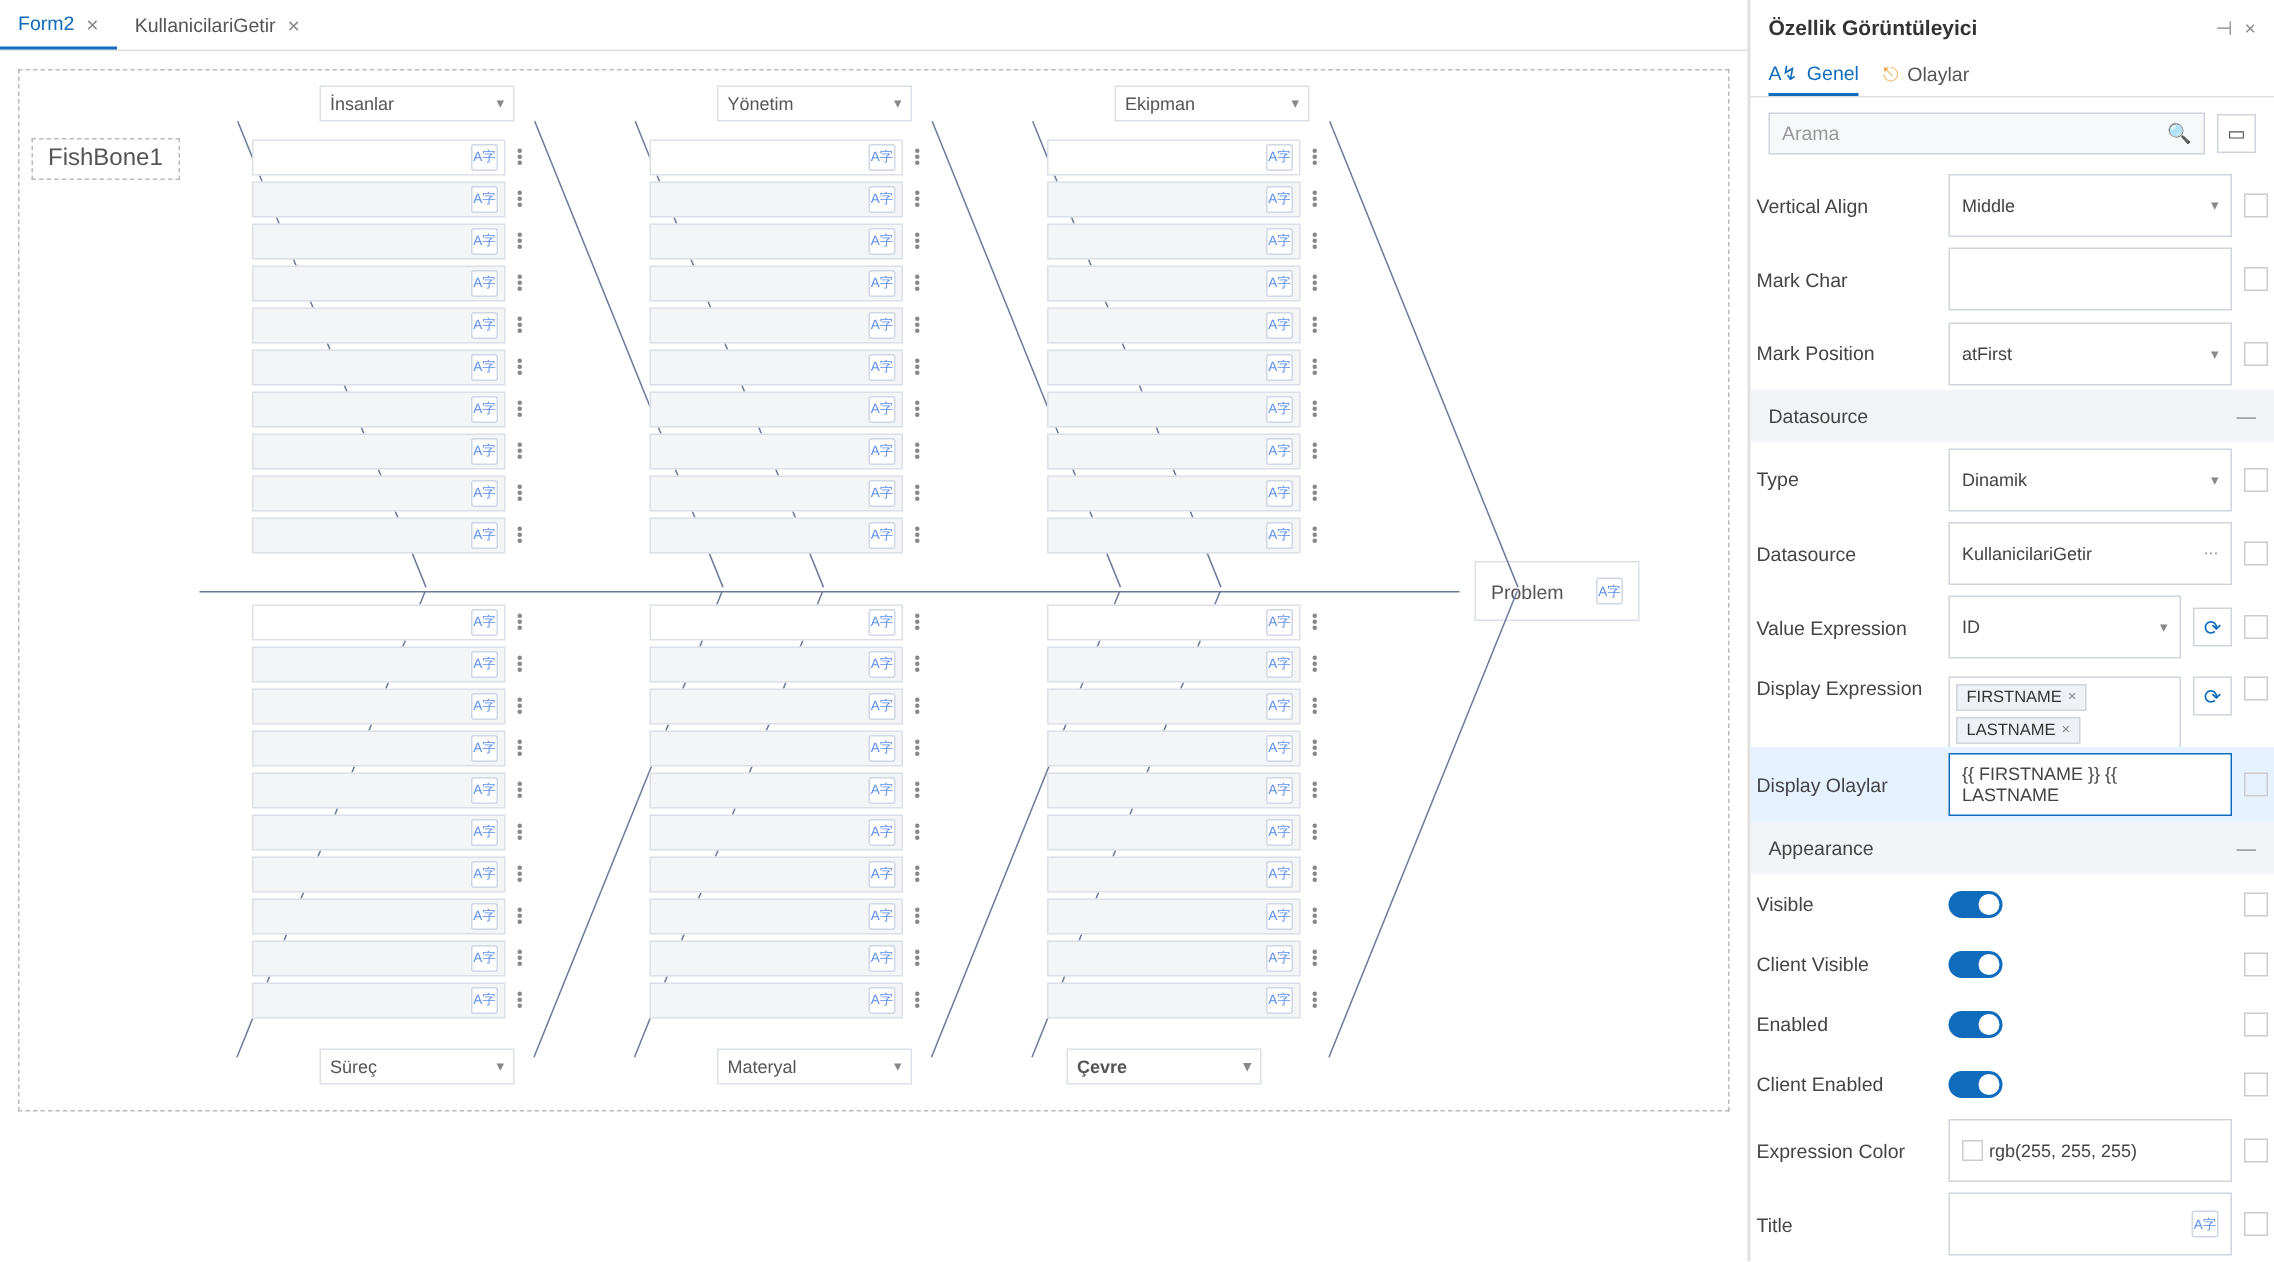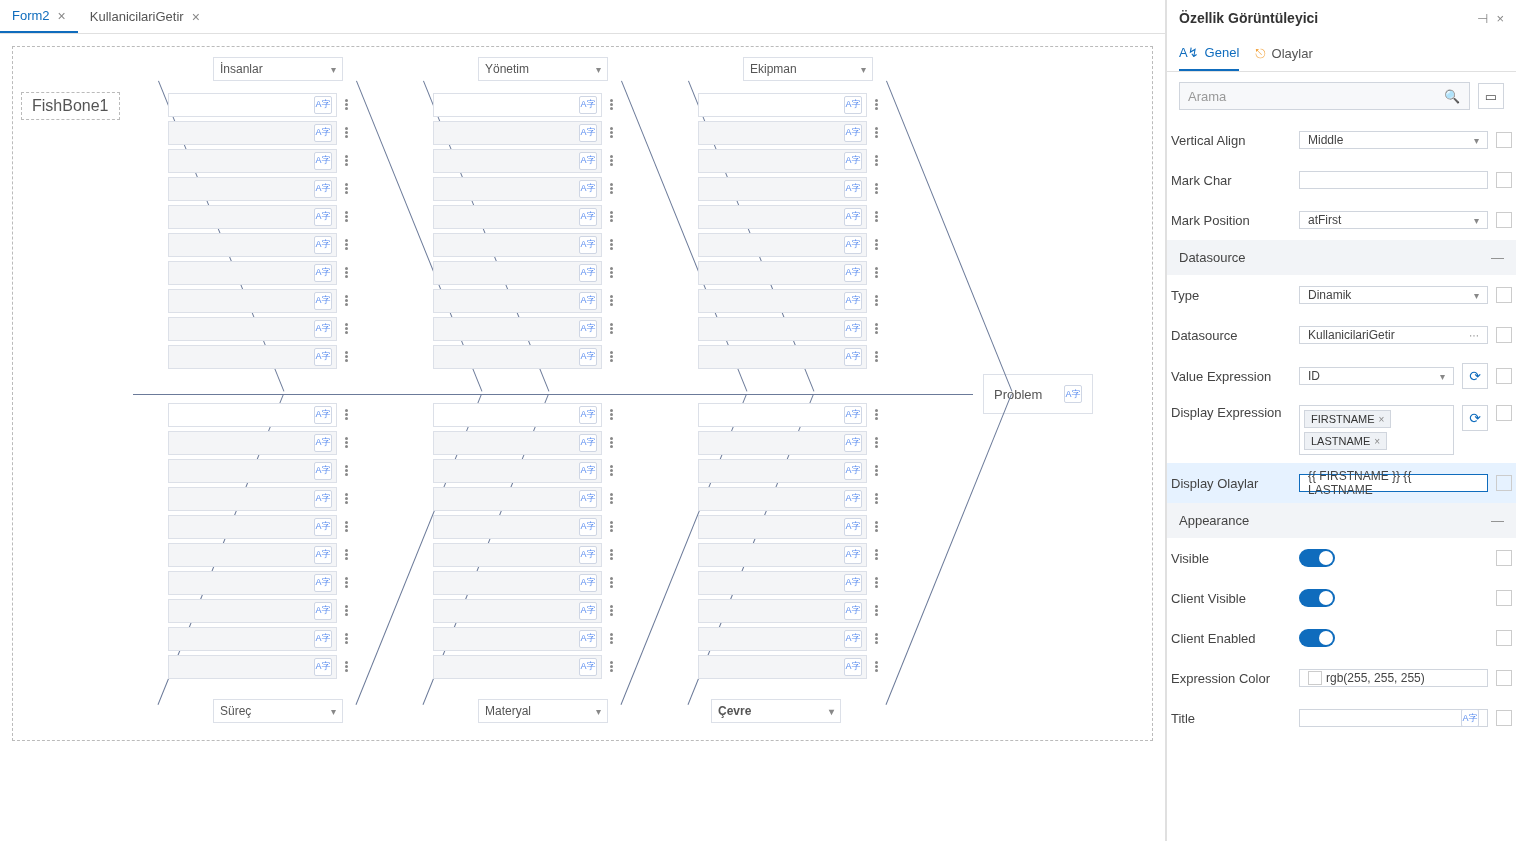--- a/index.html
+++ b/index.html
@@ -230,21 +230,21 @@
   align-items: center;
   padding: 8px 4px;
   gap: 8px;
   min-height: 40px;
 }
 .prop-row.highlight { background:#e6f2ff; }
 .prop-label { width: 120px; color: #444; font-size: 13px;}
 .prop-control {
   flex: 1;
   border: 1px solid #d0d5dd;
-  height: 18px;
+  height: 42px;
   display: flex;
   align-items: center;
   padding: 0 8px;
   font-size: 12px;
   color: #444;
   background:#fff;
   gap:4px;
 }
 .prop-control.focused{border-color:#0f6cbd;}
 .prop-control .chev { margin-left:auto; color:#888; font-size:10px;}
@@ -1087,20 +1087,26 @@
     <div style="flex:1"></div>
     <div class="prop-square"></div>
   </div>
   <div class="prop-row">
     <span class="prop-label">Client Visible</span>
     <div class="toggle"></div>
     <div style="flex:1"></div>
     <div class="prop-square"></div>
   </div>
   <div class="prop-row">
+    <span class="prop-label">Enabled</span>
+    <div class="toggle"></div>
+    <div style="flex:1"></div>
+    <div class="prop-square"></div>
+  </div>
+  <div class="prop-row">
     <span class="prop-label">Client Enabled</span>
     <div class="toggle"></div>
     <div style="flex:1"></div>
     <div class="prop-square"></div>
   </div>
   <div class="prop-row">
     <span class="prop-label">Expression Color</span>
     <div class="prop-control">
         <span class="color-swatch"></span>
         <span>rgb(255, 255, 255)</span>

